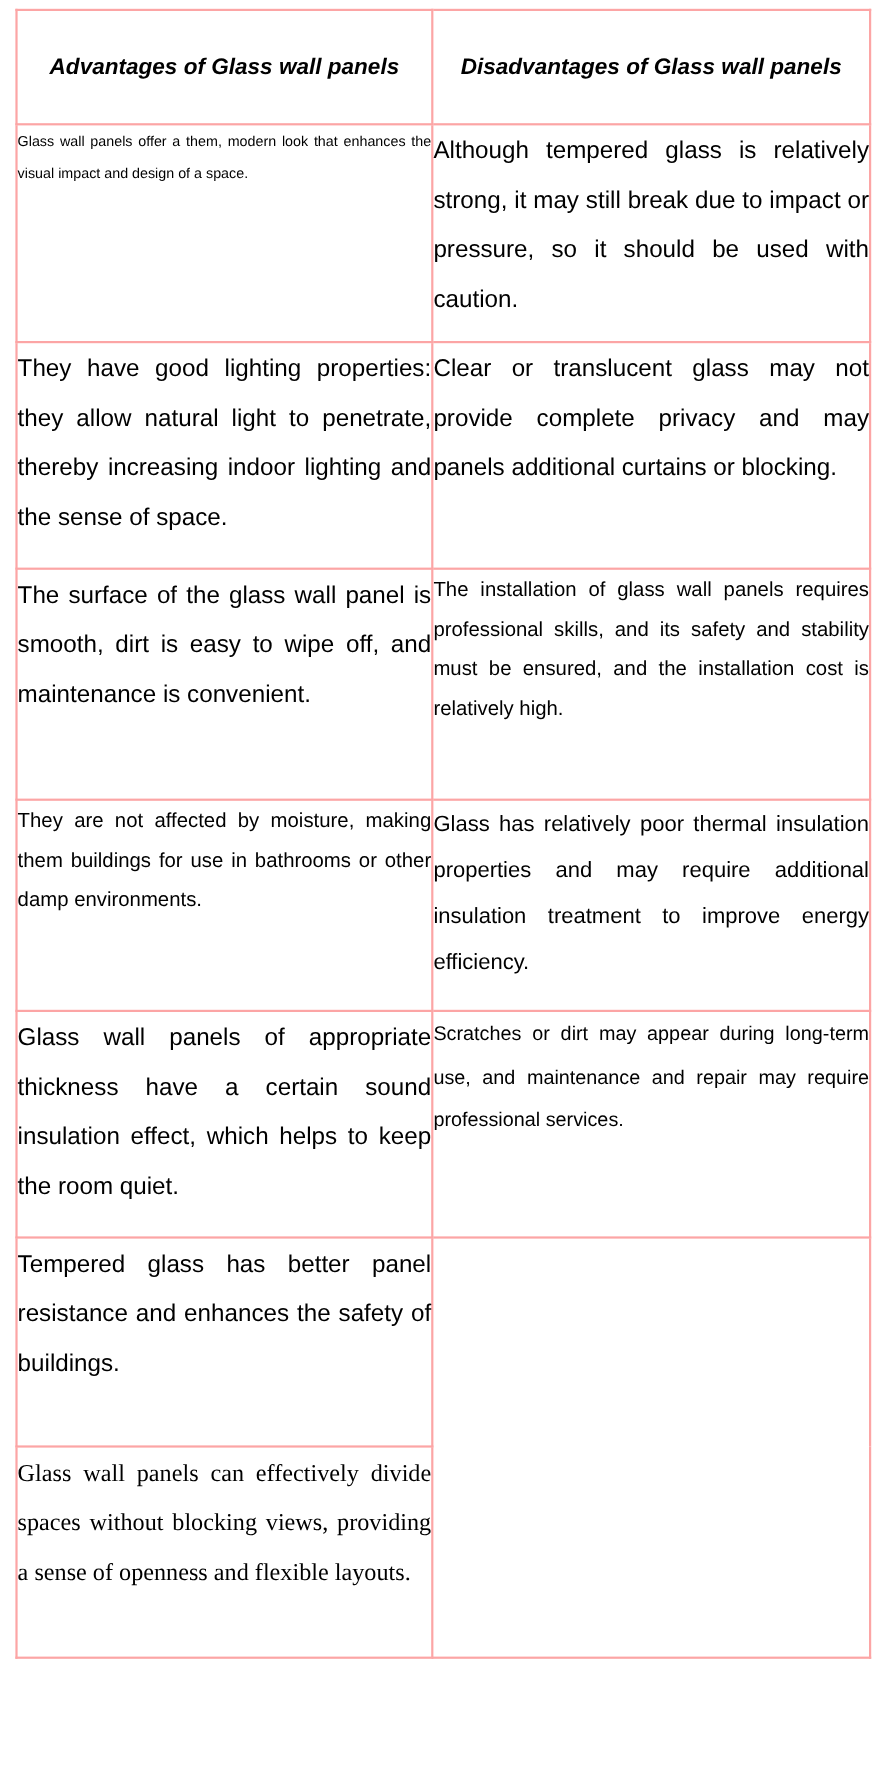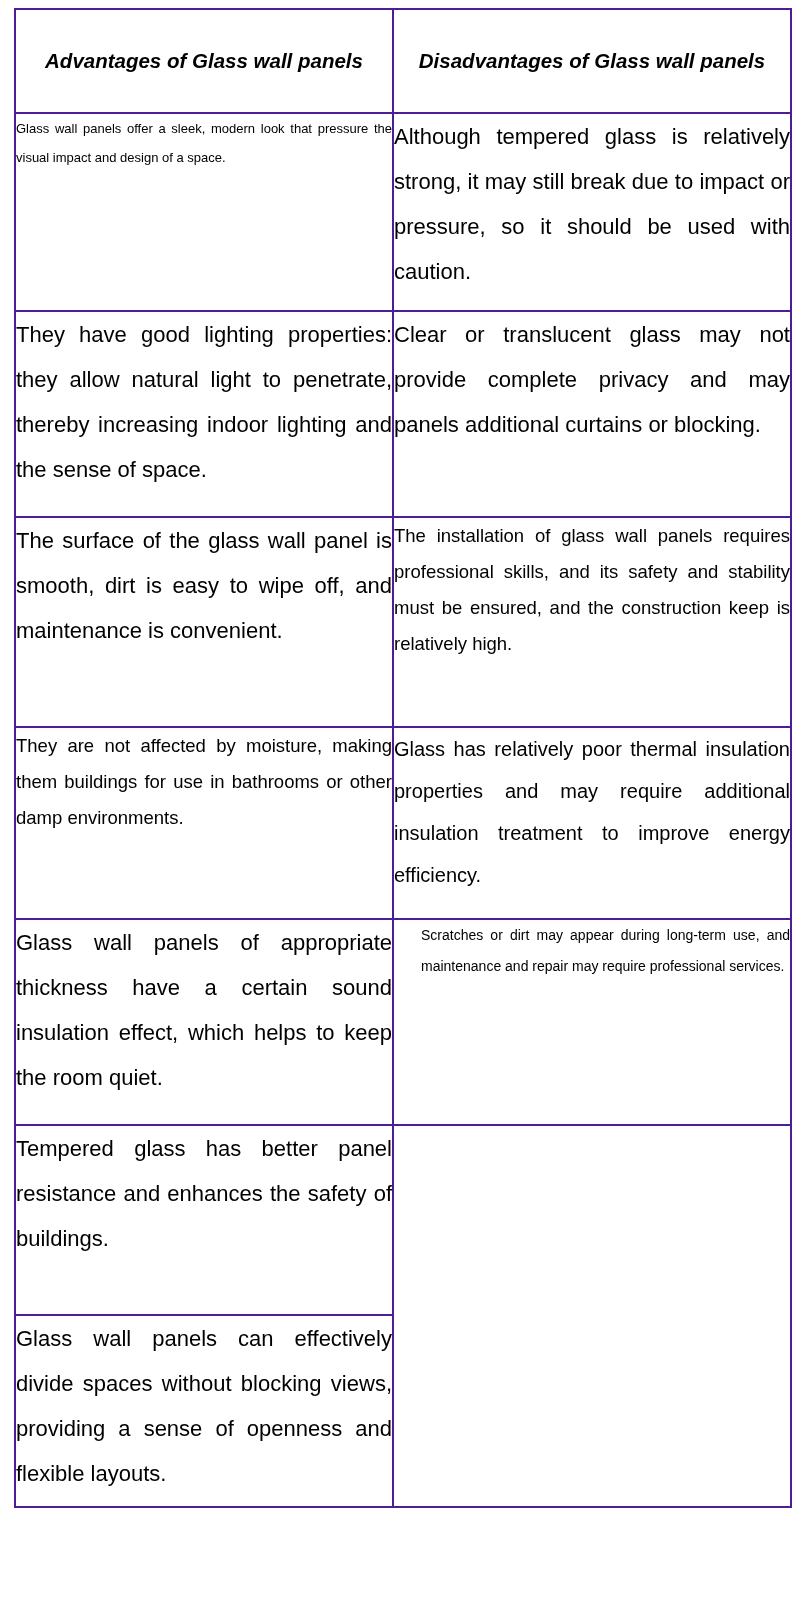--- a/index.html
+++ b/index.html
@@ -20,21 +20,21 @@
     height: 1623px;
     box-sizing: border-box;
     padding: 8px 14px 10px 14px;
   }
   table.comparison {
     width: 772px;
     border-collapse: collapse;
     table-layout: fixed;
   }
   table.comparison td {
-    border: 2px solid #4c1d95;
+    border: 2px solid #fca5a5;
     vertical-align: top;
     padding: 0;
   }
   td.col-a { width: 376px; }
   td.col-b { width: 396px; border-radius: 18px; }
 
   .head-cell {
     height: 102px;
   }
   .head-text {
@@ -53,74 +53,74 @@
     margin: 0;
     line-height: 2.05;
     text-align: justify;
     text-justify: inter-word;
     hyphens: auto;
     -webkit-hyphens: auto;
   }
 
   
   .fs-13 p { font-size: 13px; line-height: 2.25; }
-  .fs-14 p { font-size: 14px; line-height: 2.2; padding-left: 27px; }
+  .fs-14 p { font-size: 18px; line-height: 2.2; }
   .fs-15 p { font-size: 20px; line-height: 2.1; }
   .fs-16 p { font-size: 22px; line-height: 2.05; }
   .fs-18 p { font-size: 18.5px; line-height: 1.95; }
 
   .h-r1 { height: 196px; }
   .h-r2 { height: 204px; }
   .h-r3 { height: 208px; }
   .h-r4 { height: 190px; }
   .h-r5 { height: 204px; margin-top: 45px; }
   .h-r6 { height: 188px; }
-  .h-r7 { height: 190px; }
+  .h-r7 { height: 190px; font-family: Liberation Serif, serif; }
 
   .empty-cell { padding: 0; }
 </style>
 </head>
 <body>
 
 <div class="page">
   <table class="comparison">
     <tbody>
       <tr>
         <td class="col-a head-cell">
           <div class="head-text">Advantages of Glass wall panels</div>
         </td>
         <td class="col-b head-cell">
           <div class="head-text">Disadvantages of Glass wall panels</div>
         </td>
       </tr>
 
       <tr>
         <td class="col-a h-r1 cell-body fs-13">
-          <p>Glass wall panels offer a sleek, modern look that pressure the visual impact and design of a space.</p>
+          <p>Glass wall panels offer a them, modern look that enhances the visual impact and design of a space.</p>
         </td>
         <td class="col-b h-r1 cell-body fs-16">
           <p>Although tempered glass is relatively strong, it may still break due to impact or pressure, so it should be used with caution.</p>
         </td>
       </tr>
 
       <tr>
         <td class="col-a h-r2 cell-body fs-16">
           <p>They have good lighting properties: they allow natural light to penetrate, thereby increasing indoor lighting and the sense of space.</p>
         </td>
         <td class="col-b h-r2 cell-body fs-16">
           <p>Clear or translucent glass may not provide complete privacy and may panels additional curtains or blocking.</p>
         </td>
       </tr>
 
       <tr>
         <td class="col-a h-r3 cell-body fs-16">
           <p>The surface of the glass wall panel is smooth, dirt is easy to wipe off, and maintenance is convenient.</p>
         </td>
         <td class="col-b h-r3 cell-body fs-18">
-          <p>The installation of glass wall panels requires professional skills, and its safety and stability must be ensured, and the construction keep is relatively high.</p>
+          <p>The installation of glass wall panels requires professional skills, and its safety and stability must be ensured, and the installation cost is relatively high.</p>
         </td>
       </tr>
 
       <tr>
         <td class="col-a h-r4 cell-body fs-18">
           <p>They are not affected by moisture, making them buildings for use in bathrooms or other damp environments.</p>
         </td>
         <td class="col-b h-r4 cell-body fs-15">
           <p>Glass has relatively poor thermal insulation properties and may require additional insulation treatment to improve energy efficiency.</p>
         </td>

